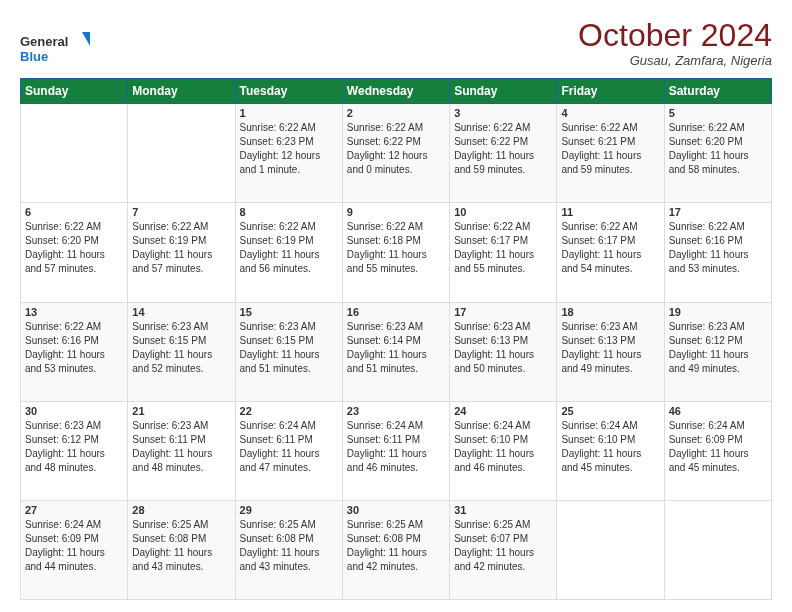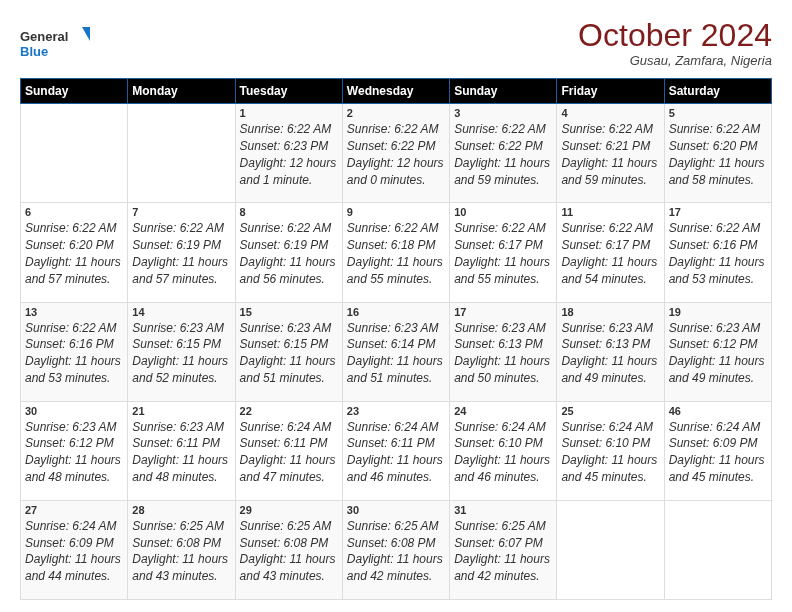--- a/index.html
+++ b/index.html
@@ -13,21 +13,21 @@
     .page {
       width: 792px;
       height: 612px;
       padding: 18px 20px 12px 20px;
       display: flex;
       flex-direction: column;
     }
     .header {
       display: flex;
       justify-content: space-between;
-      align-items: center;
+      align-items: flex-end;
       margin-bottom: 10px;
     }
     .logo {
       display: flex;
       align-items: center;
       gap: 4px;
     }
     .title-area {
       text-align: right;
     }
@@ -70,28 +70,27 @@
     .calendar td.empty {
       background: #fff;
     }
     .day-num {
       font-size: 11px;
       font-weight: bold;
       display: block;
       margin-bottom: 2px;
     }
     .day-info {
-      font-size: 12px;
+      font-size: 10px;
       line-height: 1.4;
       color: #333;
-      font-style: italic;
     }
     tr:nth-child(odd) td { background: #f9f9f9; }
     tr:nth-child(even) td { background: #fff; }
-    .calendar thead tr th { background: #000000; }
+    .calendar thead tr th { background: #15803d; }
   </style>
 </head>
 <body>
 
 <div class="page">
   <div class="header">
     <div class="logo">
     <svg width="70" height="40" viewBox="0 0 70 40" xmlns="http://www.w3.org/2000/svg">
       <text x="0" y="18" font-size="13" font-weight="bold" font-family="Arial" fill="#333">General</text>
       <text x="0" y="33" font-size="13" font-weight="bold" font-family="Arial" fill="#1a75c9">Blue</text>

